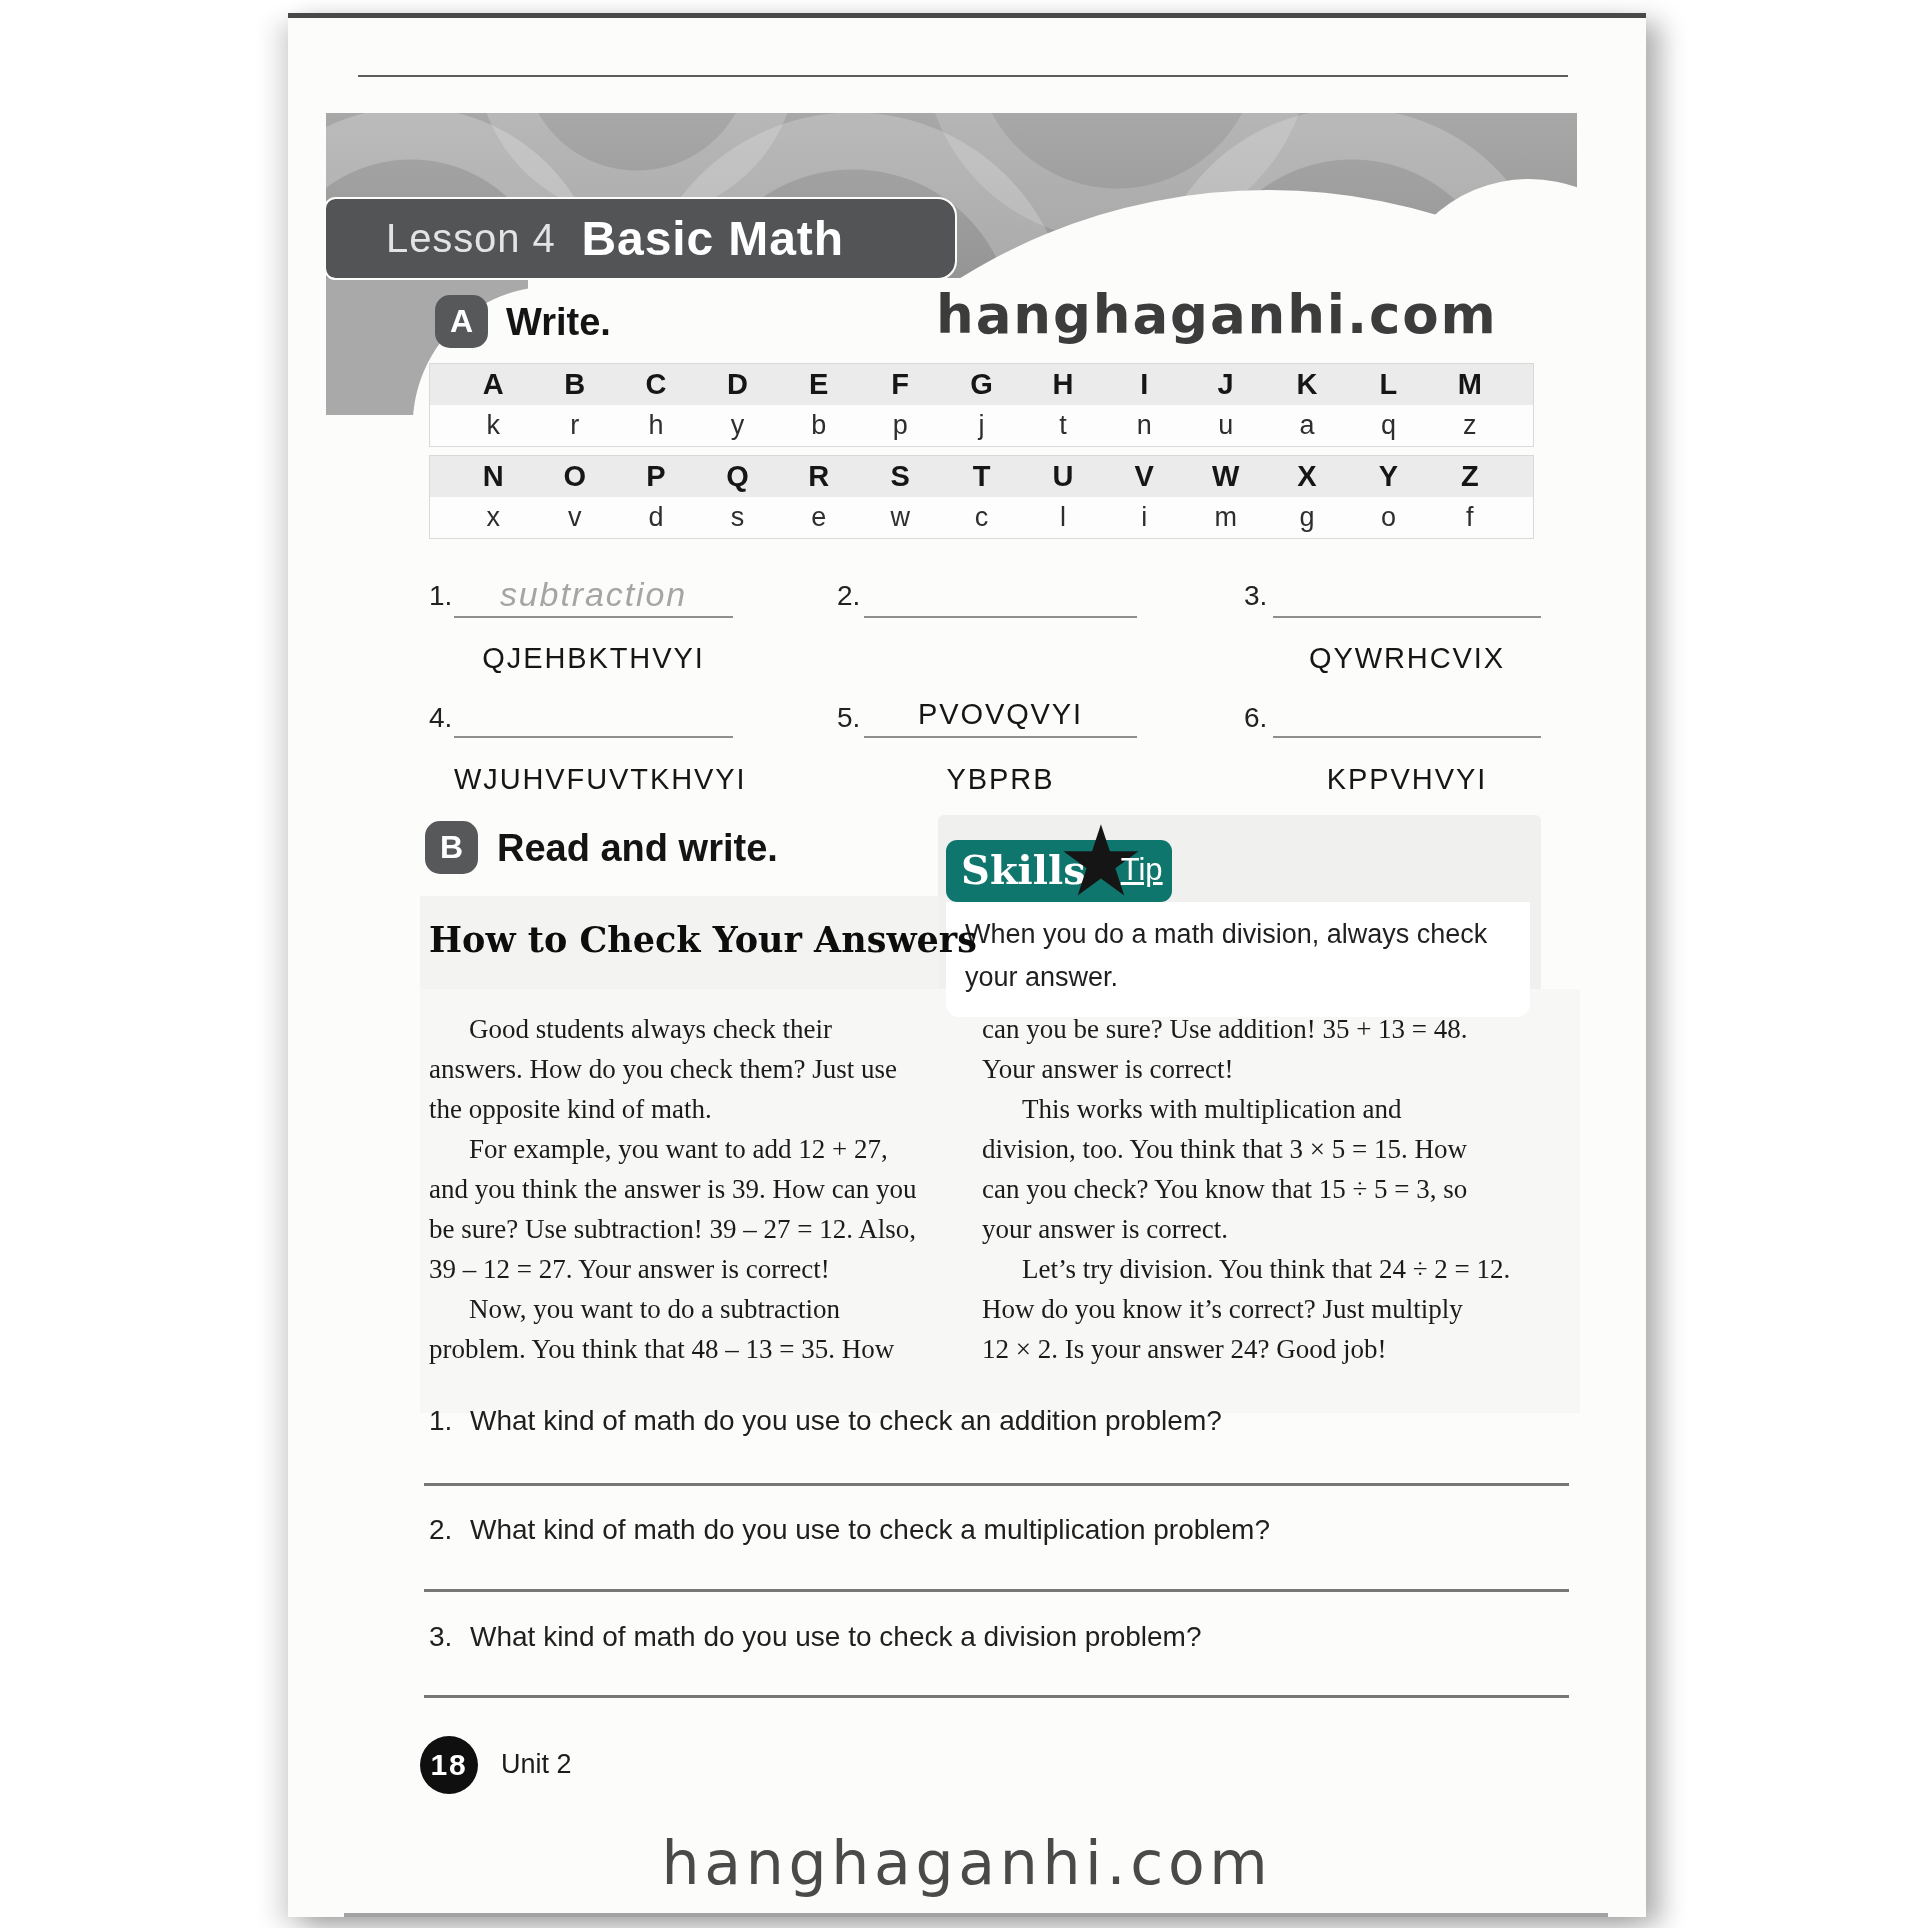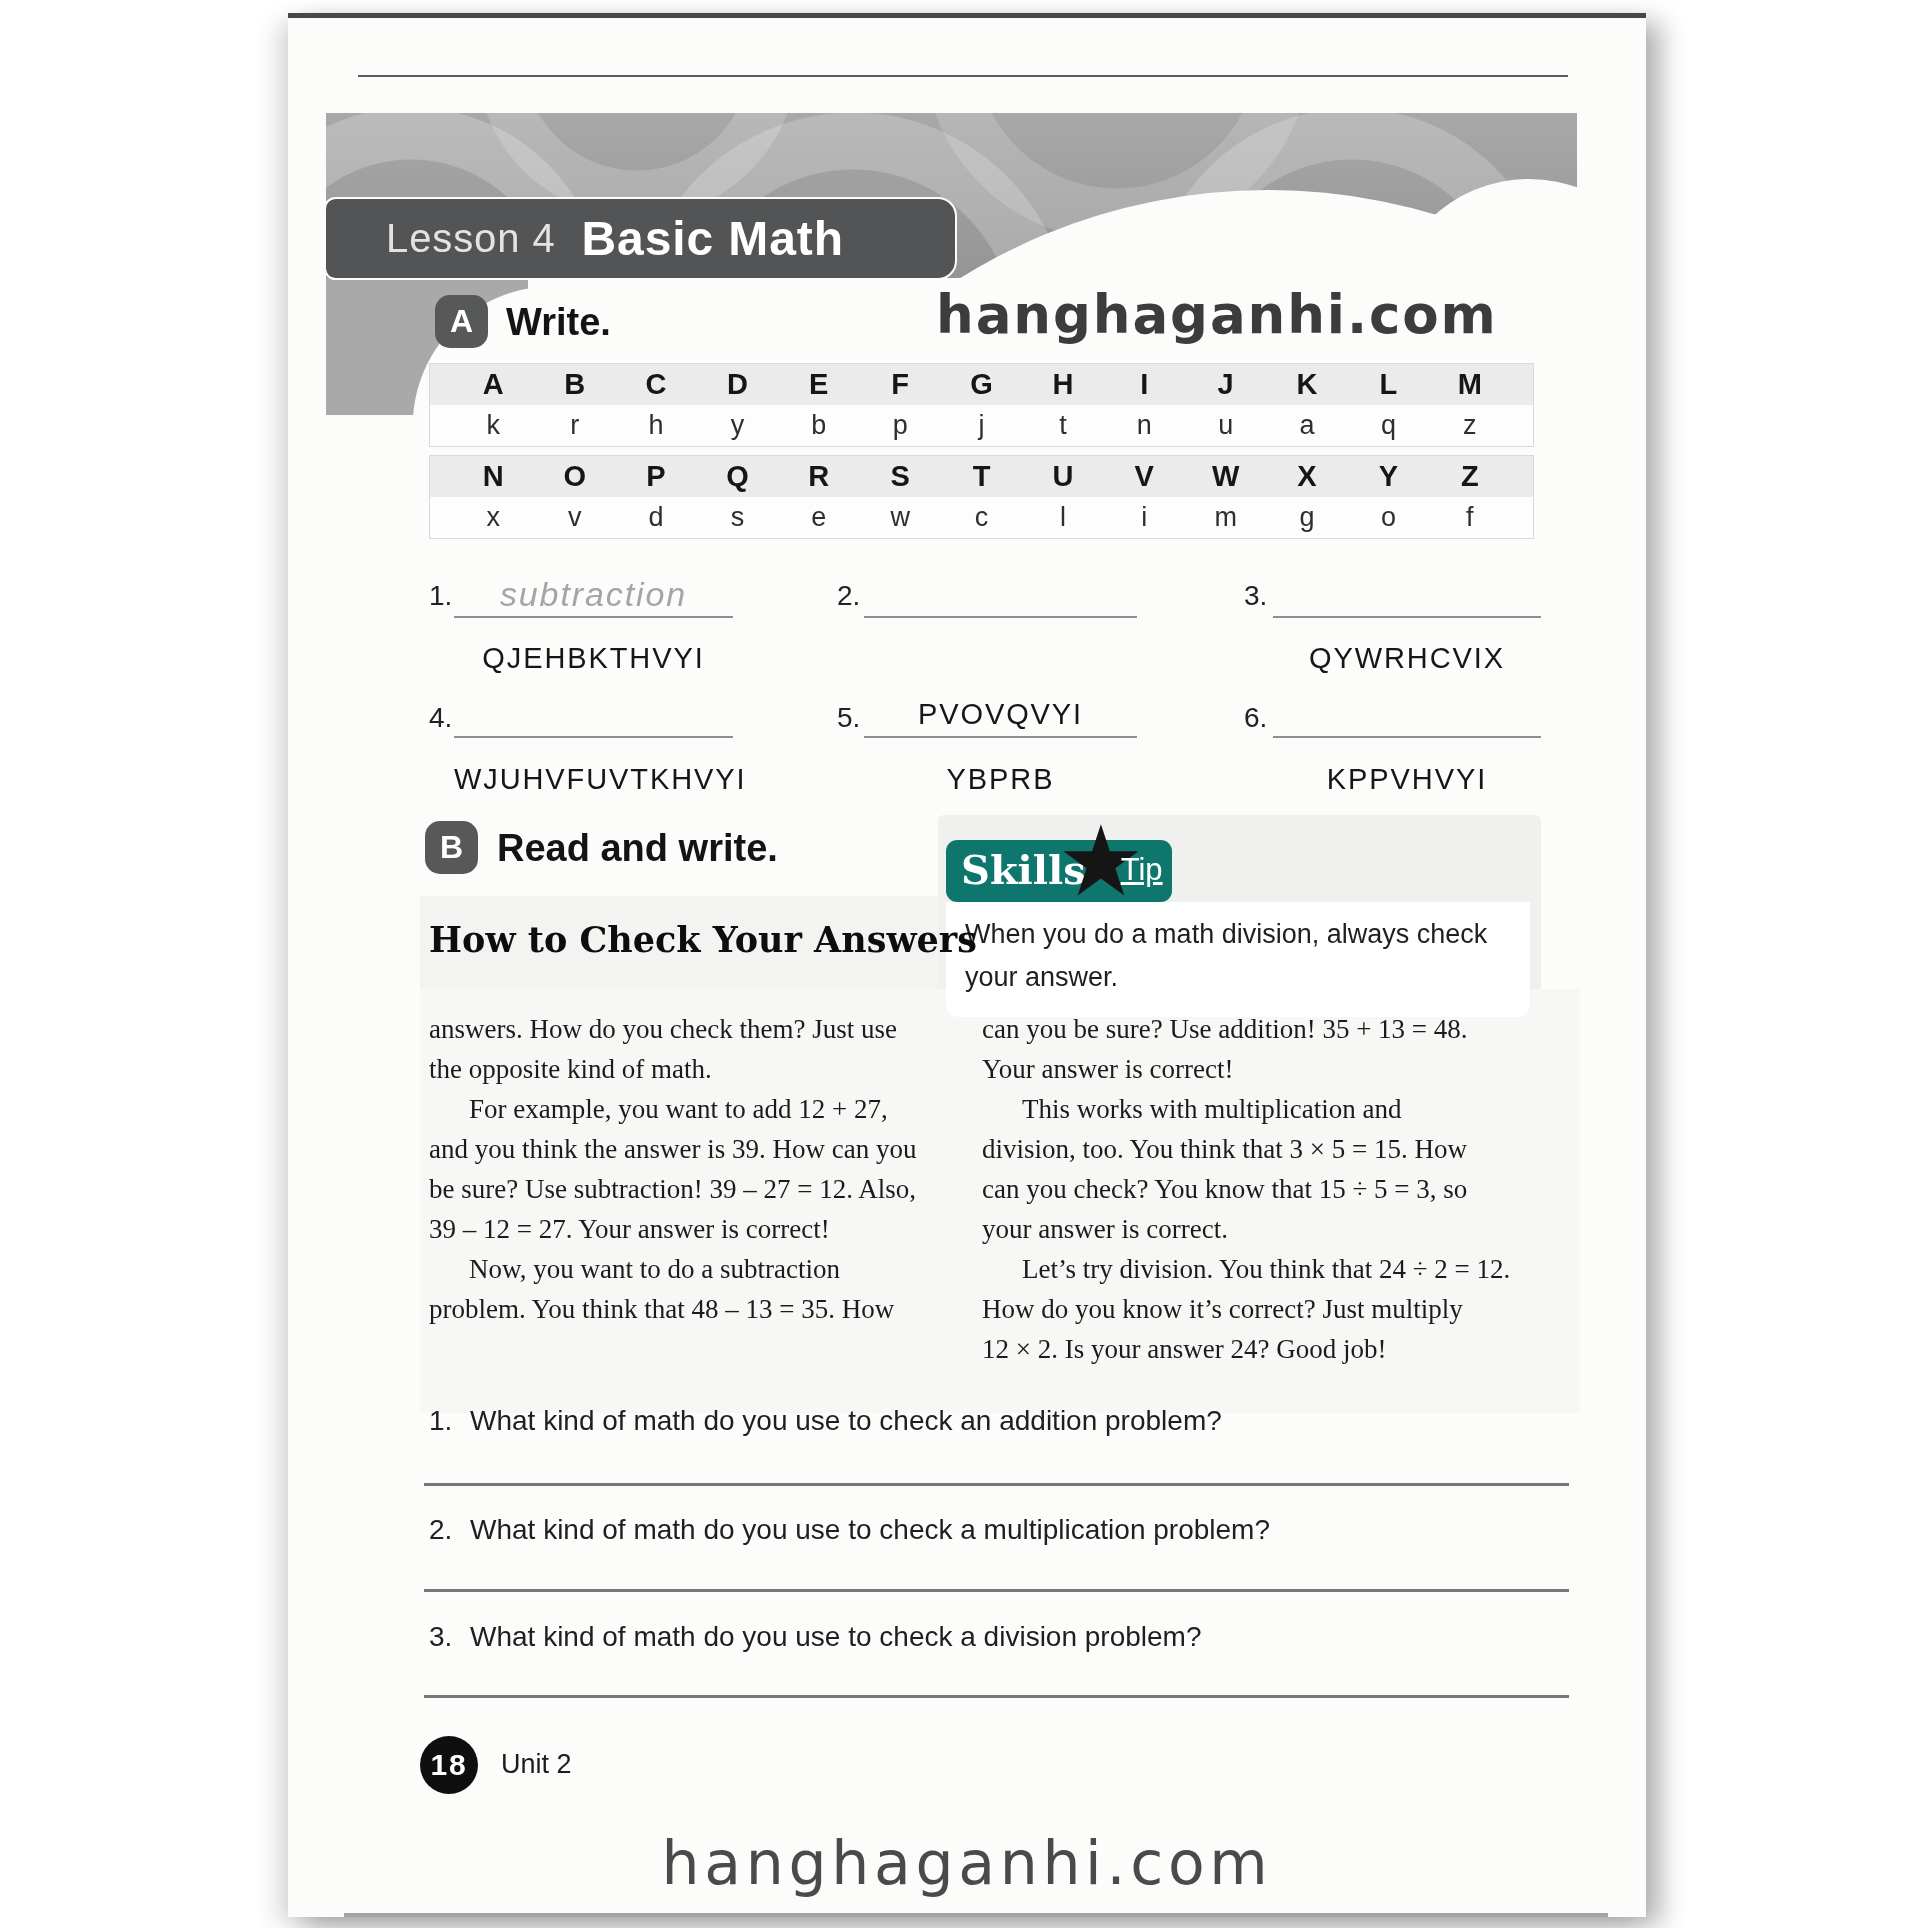--- a/index.html
+++ b/index.html
@@ -221,20 +221,21 @@
     </div>
     <div class="abs tip-panel">
       <div class="tip-text">When you do a math division, always check your answer.</div>
     </div>
 
     <div class="abs reading-band"></div>
     <div class="abs reading-title">How to Check Your Answers</div>
 
     <div class="abs passage-bg"></div>
     <div class="abs pcol" style="left:141px;top:996px;">
+      <div class="ind">Good students always check their</div>
       <div>answers. How do you check them? Just use</div>
       <div>the opposite kind of math.</div>
       <div class="ind">For example, you want to add 12 + 27,</div>
       <div>and you think the answer is 39. How can you</div>
       <div>be sure? Use subtraction! 39 – 27 = 12. Also,</div>
       <div>39 – 12 = 27. Your answer is correct!</div>
       <div class="ind">Now, you want to do a subtraction</div>
       <div>problem. You think that 48 – 13 = 35. How</div>
     </div>
     <div class="abs pcol" style="left:694px;top:996px;">

